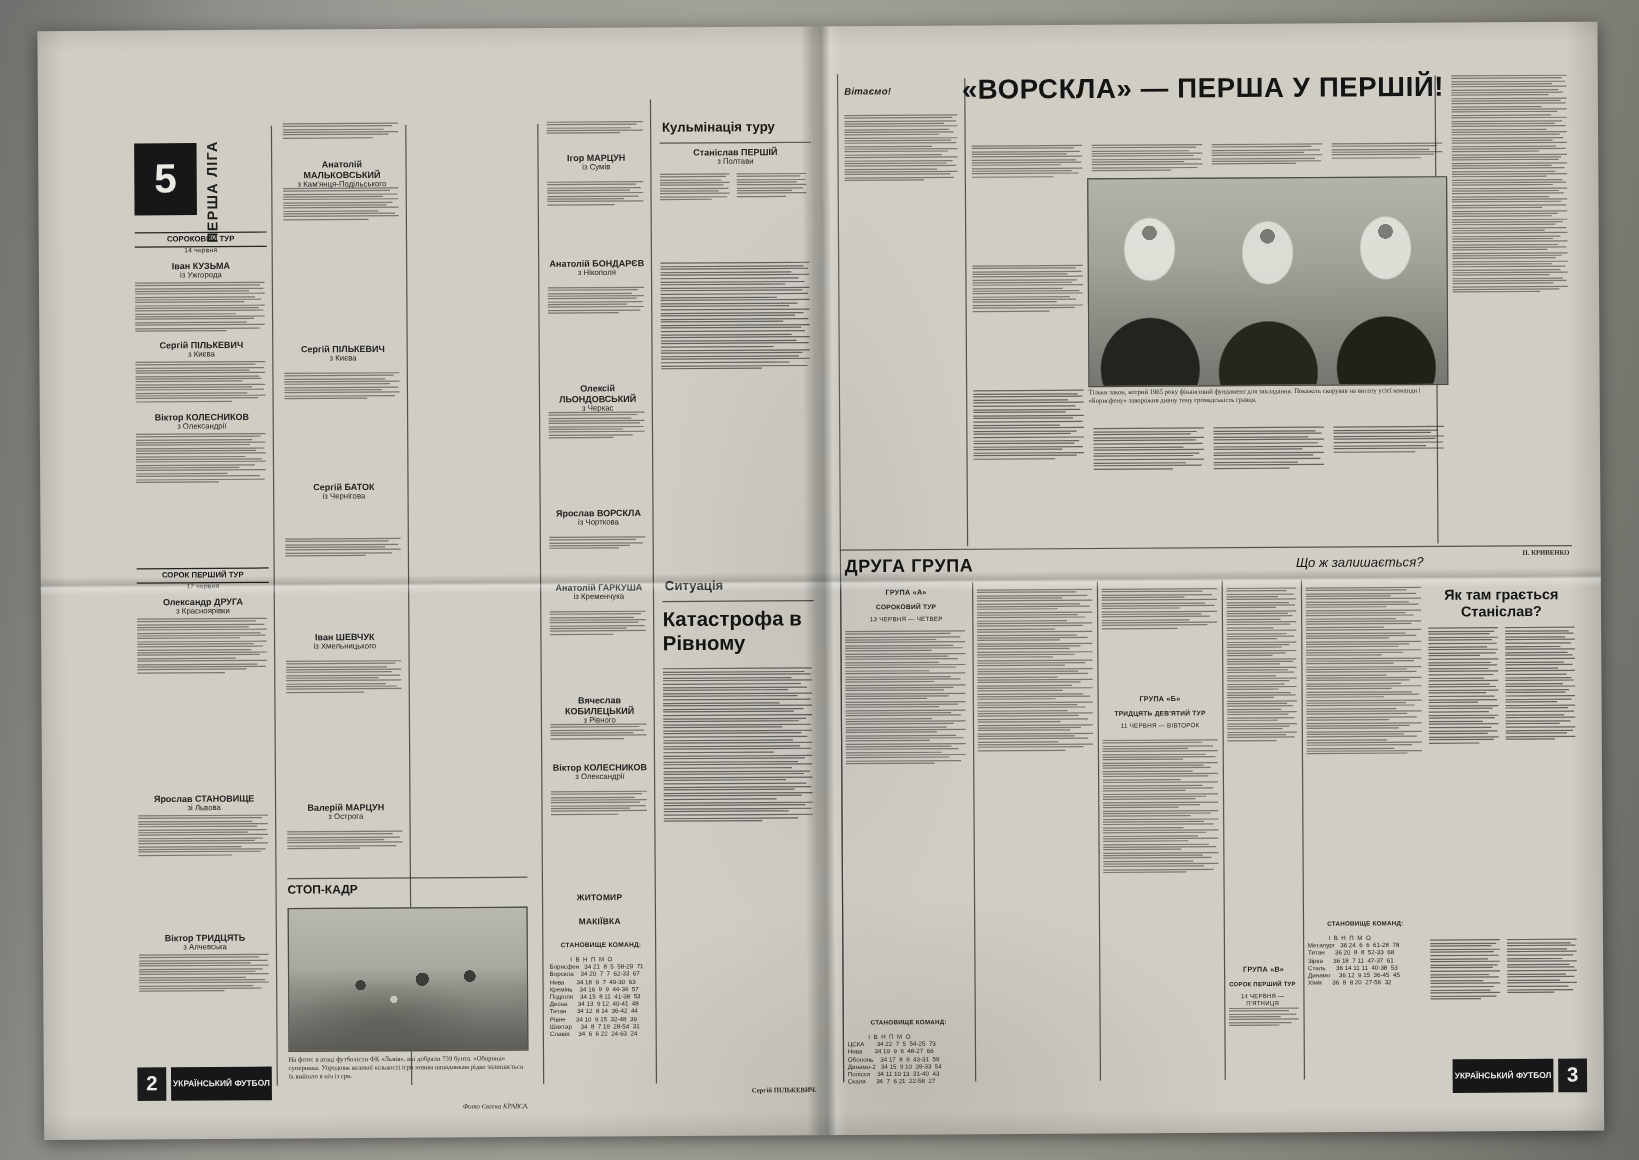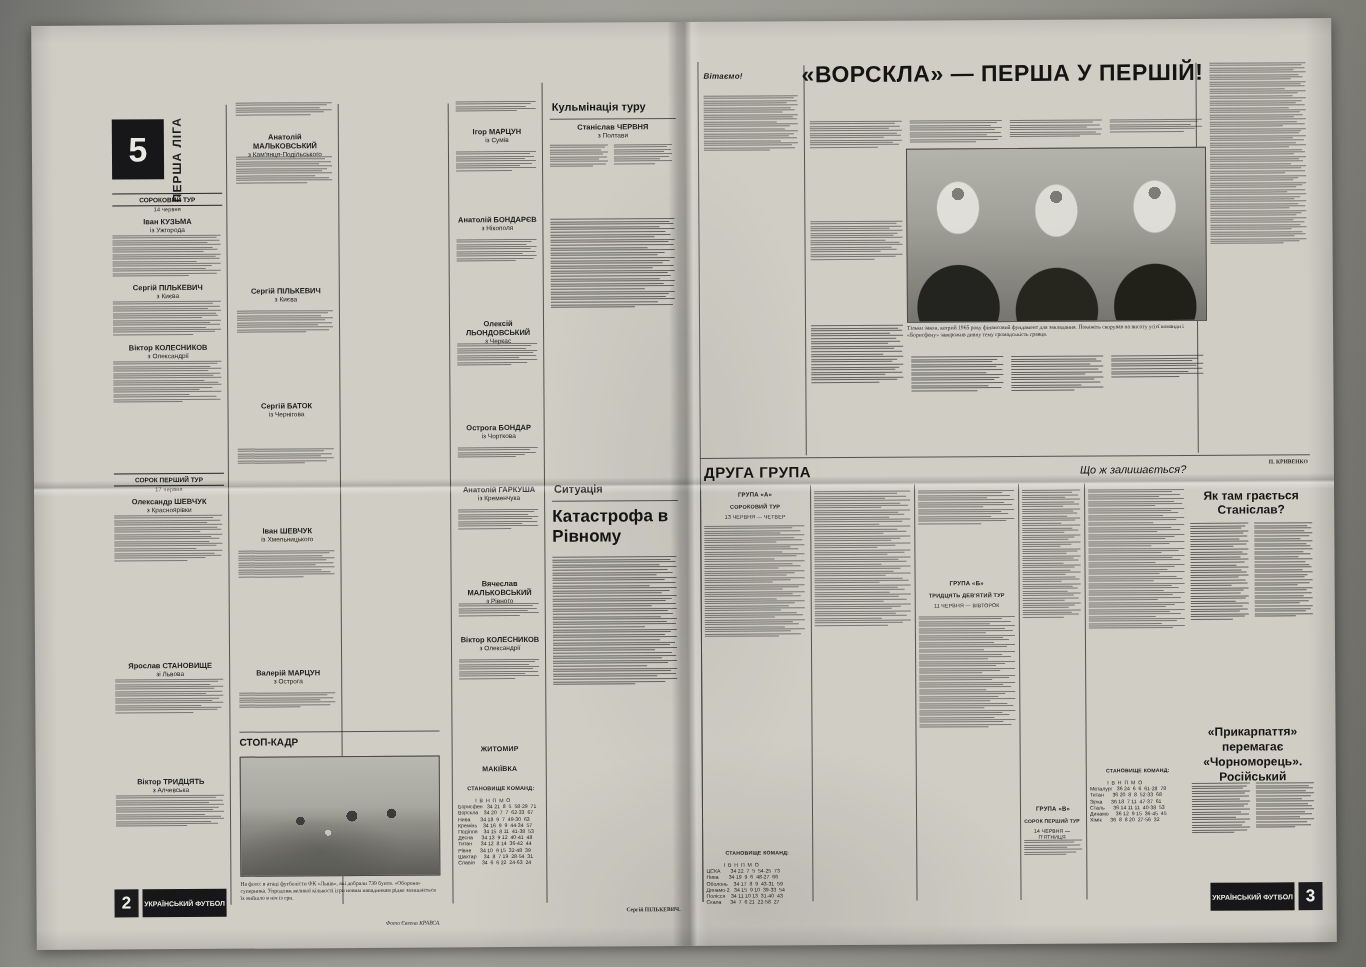--- a/index.html
+++ b/index.html
@@ -192,21 +192,21 @@
           <i style="width:70%"></i>
         <i style="width:95%"></i>
           <i style="width:99%"></i>
           <i style="width:64%"></i>
       </div>
 
       <div class="secthead rowhead ctr" style="left:62px;top:448px;width:110px;font-size:6.5px;padding:2px 0;">СОРОК ПЕРШИЙ ТУР</div>
       <div class="hd ctr" style="left:62px;top:461px;width:110px;font-size:5.5px;font-weight:400;">17 червня</div>
 
       <div class="byline" style="left:62px;top:472px;width:110px;">
-        <b>Олександр ШЕВЧУК</b>
+        <b>Олександр ДРУГА</b>
         <span>з Красноярівки</span>
       </div>
       <div class="lines fine" style="left:62px;top:490px;width:108px;">
         <i style="width:100%"></i>
           <i style="width:92%"></i>
           <i style="width:98%"></i>
           <i style="width:86%"></i>
           <i style="width:100%"></i>
         <i style="width:95%"></i>
           <i style="width:99%"></i>
@@ -419,21 +419,21 @@
           <i style="width:86%"></i>
           <i style="width:100%"></i>
           <i style="width:95%"></i>
         <i style="width:99%"></i>
           <i style="width:78%"></i>
           <i style="width:100%"></i>
           <i style="width:88%"></i>
           <i style="width:68%"></i>
       </div>
       <div class="byline" style="left:406px;top:400px;width:82px;">
-        <b>Острога БОНДАР</b>
+        <b>Ярослав ВОРСКЛА</b>
         <span>із Чорткова</span>
       </div>
       <div class="lines fine" style="left:406px;top:424px;width:80px;">
         <i style="width:100%"></i>
           <i style="width:90%"></i>
           <i style="width:98%"></i>
           <i style="width:84%"></i>
           <i style="width:72%"></i>
       </div>
       <div class="byline" style="left:406px;top:462px;width:82px;">
@@ -445,21 +445,21 @@
           <i style="width:95%"></i>
           <i style="width:88%"></i>
           <i style="width:100%"></i>
           <i style="width:92%"></i>
         <i style="width:99%"></i>
           <i style="width:80%"></i>
           <i style="width:100%"></i>
           <i style="width:66%"></i>
       </div>
       <div class="byline" style="left:406px;top:556px;width:82px;">
-        <b>Вячеслав МАЛЬКОВСЬКИЙ</b>
+        <b>Вячеслав КОБИЛЕЦЬКИЙ</b>
         <span>з Рівного</span>
       </div>
       <div class="lines fine" style="left:406px;top:580px;width:80px;">
         <i style="width:100%"></i>
           <i style="width:92%"></i>
           <i style="width:98%"></i>
           <i style="width:86%"></i>
           <i style="width:100%"></i>
         <i style="width:76%"></i>
       </div>
@@ -492,21 +492,21 @@
 Десна      34 13  9 12  40-41  48
 Титан      34 12  8 14  36-42  44
 Рівне      34 10  9 15  32-48  39
 Шахтар     34  8  7 19  28-54  31
 Славія     34  6  6 22  24-63  24
 </div>
 
       <div class="secthead" style="left:502px;top:78px;font-size:11px;">Кульмінація туру</div>
       <div class="rule hrule" style="left:500px;top:96px;width:126px;"></div>
       <div class="byline" style="left:500px;top:100px;width:126px;">
-        <b>Станіслав ЧЕРВНЯ</b>
+        <b>Станіслав ПЕРШІЙ</b>
         <span>з Полтави</span>
       </div>
       <div class="lines fine" style="left:500px;top:122px;width:58px;">
         <i style="width:100%"></i>
           <i style="width:95%"></i>
           <i style="width:88%"></i>
           <i style="width:100%"></i>
           <i style="width:92%"></i>
         <i style="width:99%"></i>
           <i style="width:84%"></i>
@@ -1313,21 +1313,20 @@
           <i style="width:100%"></i>
         <i style="width:93%"></i>
           <i style="width:78%"></i>
           <i style="width:100%"></i>
           <i style="width:96%"></i>
           <i style="width:88%"></i>
         <i style="width:100%"></i>
           <i style="width:70%"></i>
       </div>
 
-      <div class="big" style="left:488px;top:706px;width:126px;font-size:12px;line-height:15px;text-align:center;">«Прикарпаття» перемагає «Чорноморець». Російський</div>
       <div class="lines dense" style="left:490px;top:764px;width:58px;">
         <i style="width:100%"></i>
           <i style="width:94%"></i>
           <i style="width:88%"></i>
           <i style="width:100%"></i>
           <i style="width:92%"></i>
         <i style="width:99%"></i>
           <i style="width:82%"></i>
           <i style="width:100%"></i>
           <i style="width:96%"></i>

